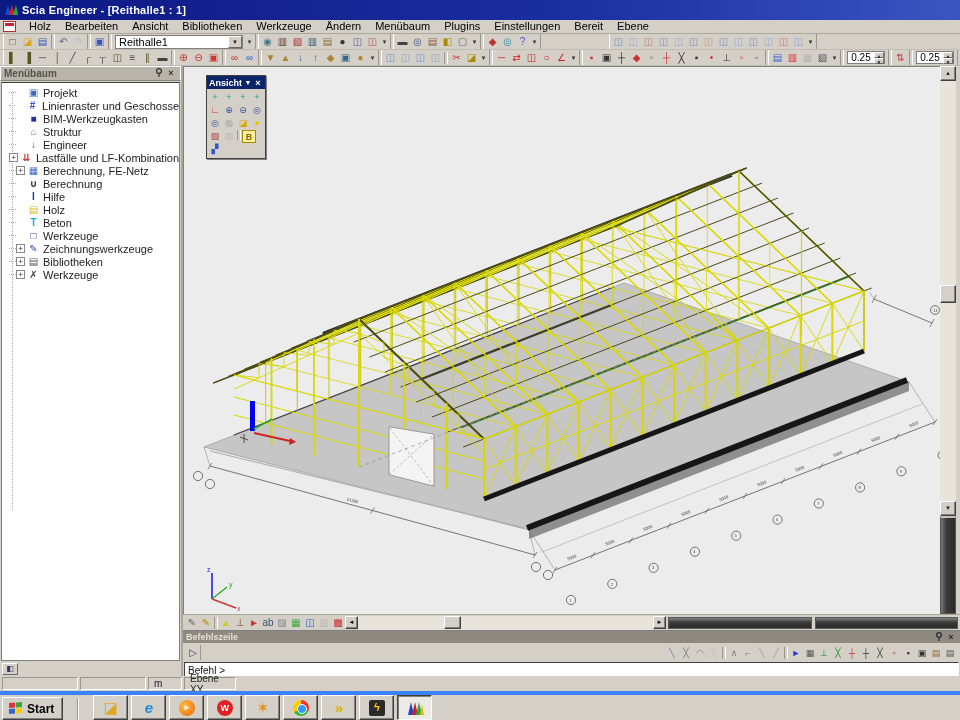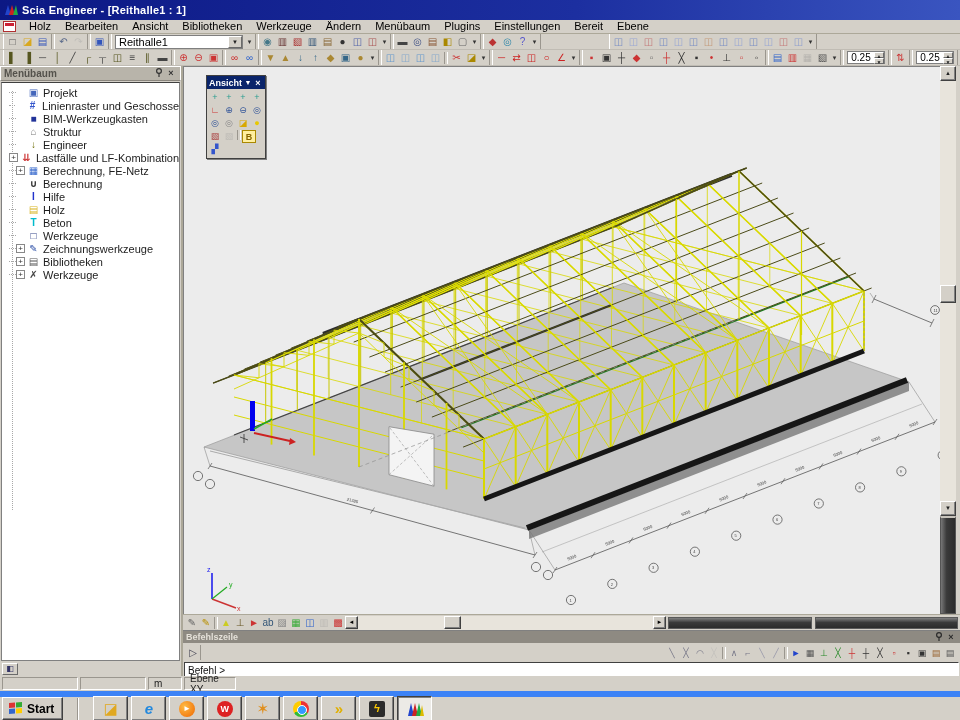--- a/index.html
+++ b/index.html
@@ -105,22 +105,22 @@
   .cmdicons .tb-icon{width:14px;font-size:9px;}
   .cursorbox{width:15px;height:15px;border-right:1px solid #9a968e;margin-right:4px;font-size:10px;
              color:#445;text-align:center;line-height:15px;}
   .cmdinput{height:16px;margin:0 1px 5px 1px;background:#fff;border:1px solid #404040;border-bottom-color:#fff;
             border-right-color:#fff;font-size:10px;display:flex;align-items:center;padding-left:3px;color:#111;}
   
   .statusbar{height:15px;flex:0 0 auto;background:#d4d0c8;display:flex;align-items:stretch;padding:1px 2px;gap:2px;}
   .scell{border:1px solid #9a968e;border-bottom-color:#fff;border-right-color:#fff;font-size:10px;
          display:flex;align-items:center;padding:0 5px;color:#222;}
   
-  .taskbar{height:29px;flex:0 0 auto;background:#d4d0c8;border-top:6px solid #3b82f6;display:flex;
-           align-items:center;padding:0 2px;gap:12px;}
+  .taskbar{height:29px;flex:0 0 auto;background:#d4d0c8;border-top:4px solid #3b82f6;display:flex;
+           align-items:flex-end;padding:0 2px;gap:12px;}
   .startbtn{height:23px;display:flex;align-items:center;gap:4px;padding:0 8px 0 5px;background:#d4d0c8;
             border:1px solid #fff;border-right-color:#404040;border-bottom-color:#404040;
             box-shadow:inset -1px -1px 0 #808080;font-weight:bold;font-size:12px;}
   .qsep{width:2px;height:22px;border-left:1px solid #9a968e;border-right:1px solid #fff;margin:0 2px;}
   .appbtn{width:35px;height:25px;display:flex;align-items:center;justify-content:center;background:#d4d0c8;
           border:1px solid #fff;border-right-color:#404040;border-bottom-color:#404040;
           box-shadow:inset -1px -1px 0 #808080;font-size:15px;}
   .appbtn.pressed{background:#eceae6;border:1px solid #404040;border-right-color:#fff;border-bottom-color:#fff;
           box-shadow:inset 1px 1px 0 #808080;}
   .chromeball{width:16px;height:16px;border-radius:50%;

